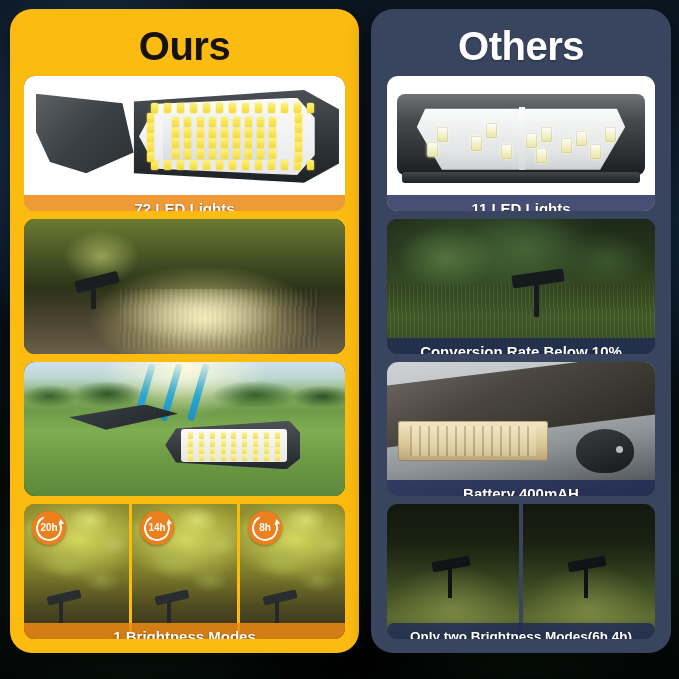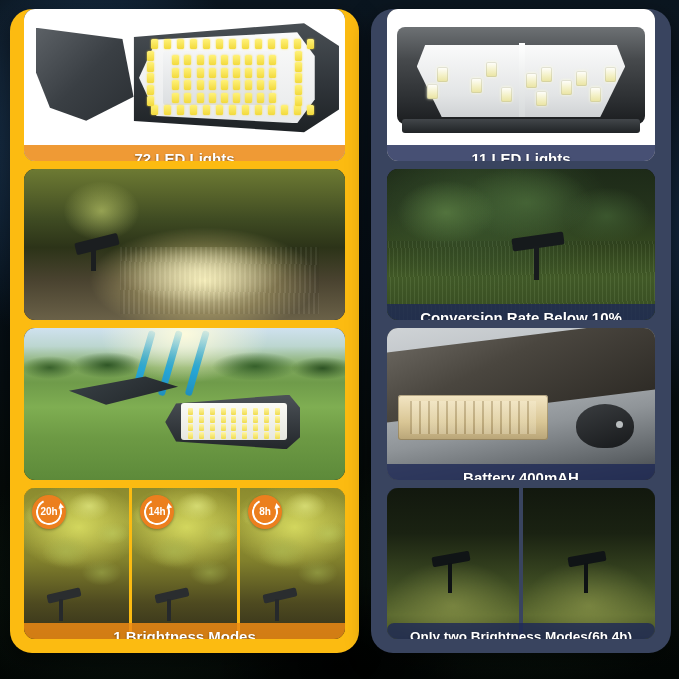--- a/index.html
+++ b/index.html
@@ -338,20 +338,21 @@
   }
 </style>
 </head>
 <body>
 
 <div class="backdrop"></div>
 
 <div class="stage">
 
   <section class="card ours">
+    <h1 class="card-title">Ours</h1>
 
     <div class="rows">
 
       <div class="tile">
         <div class="shot-bg"></div>
         <div class="ourshead">
           <div class="oh-arm"></div>
           <div class="oh-body"></div>
           <div class="oh-face"></div>
           <div class="oh-inner"></div>
@@ -533,20 +534,21 @@
           </div>
 
         </div>
         <div class="caption">1 Brightness Modes</div>
       </div>
 
     </div>
   </section>
 
   <section class="card others">
+    <h1 class="card-title">Others</h1>
 
     <div class="rows">
 
       <div class="tile">
         <div class="shot-bg"></div>
         <div class="othershead">
           <div class="xh-shell"></div>
           <div class="xh-lens"></div>
           <div class="xh-ridge"></div>
           <div class="xh-bar"></div>

